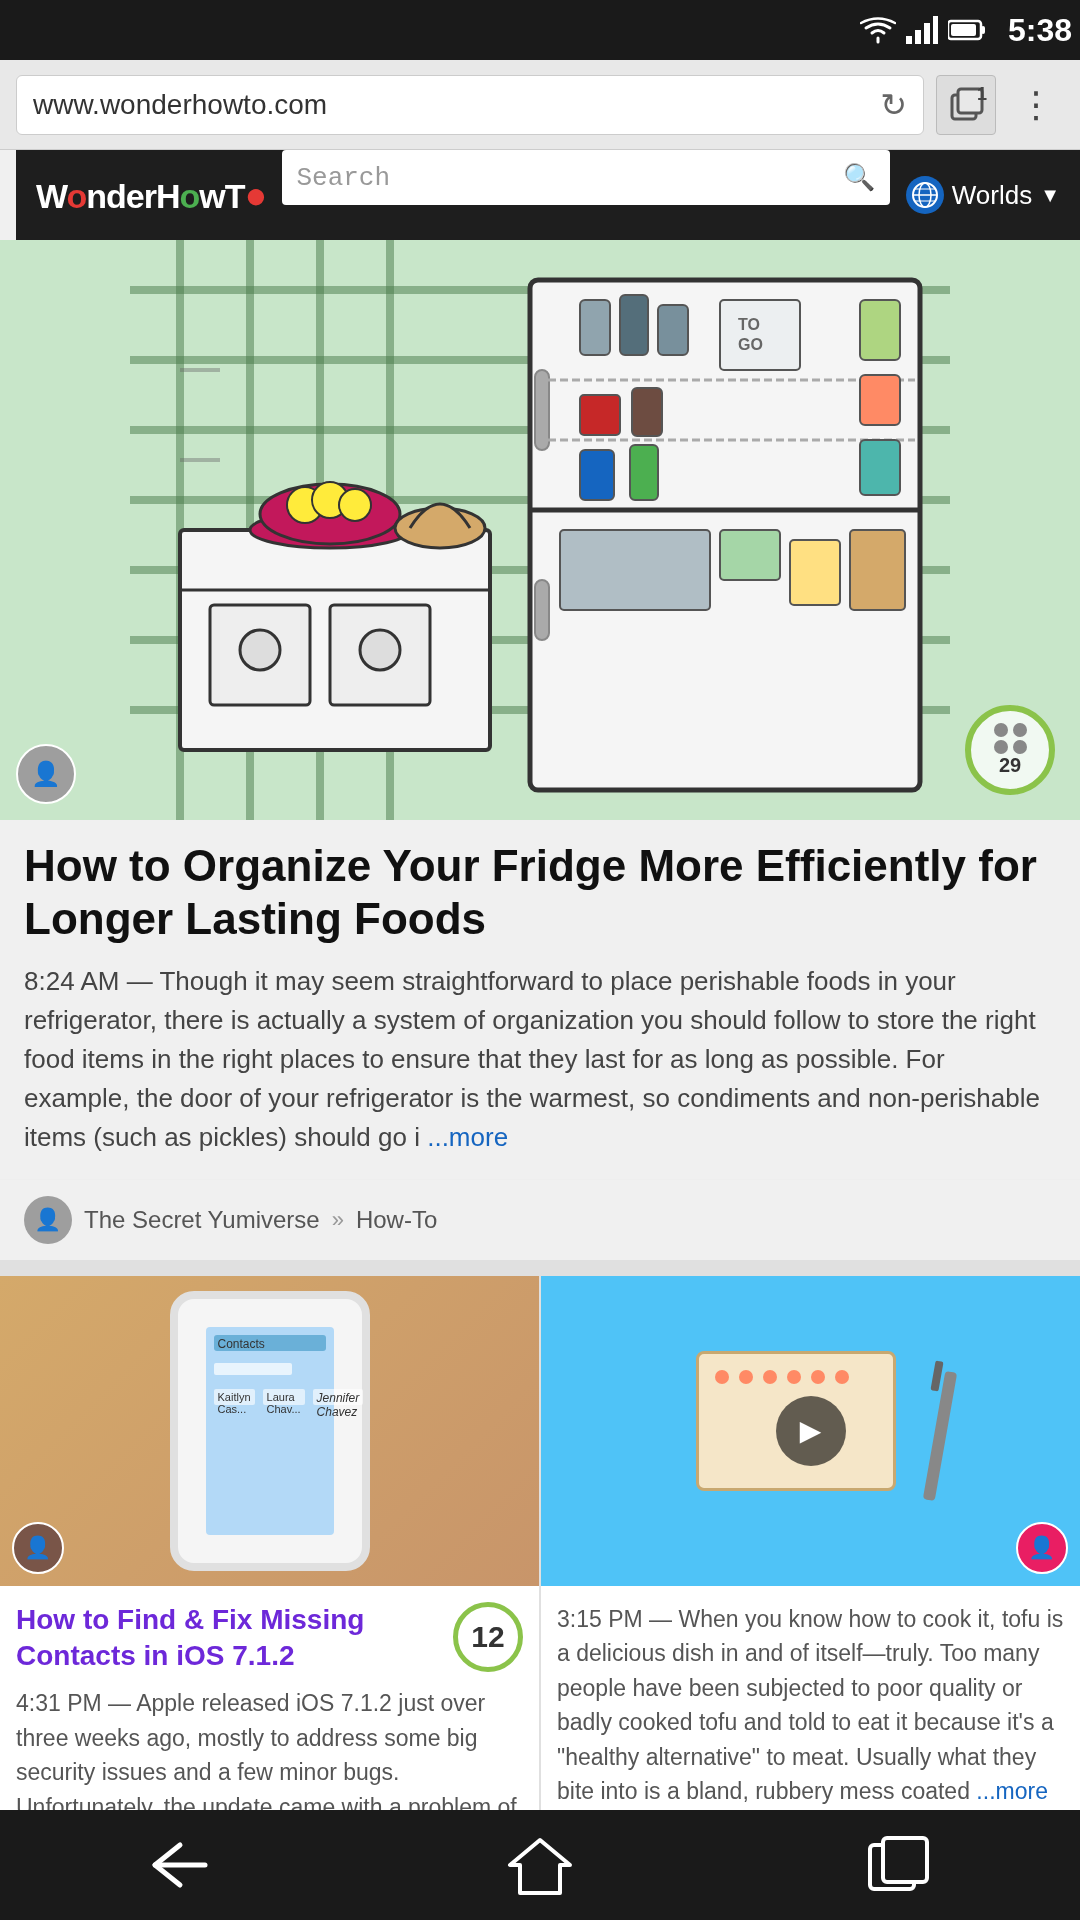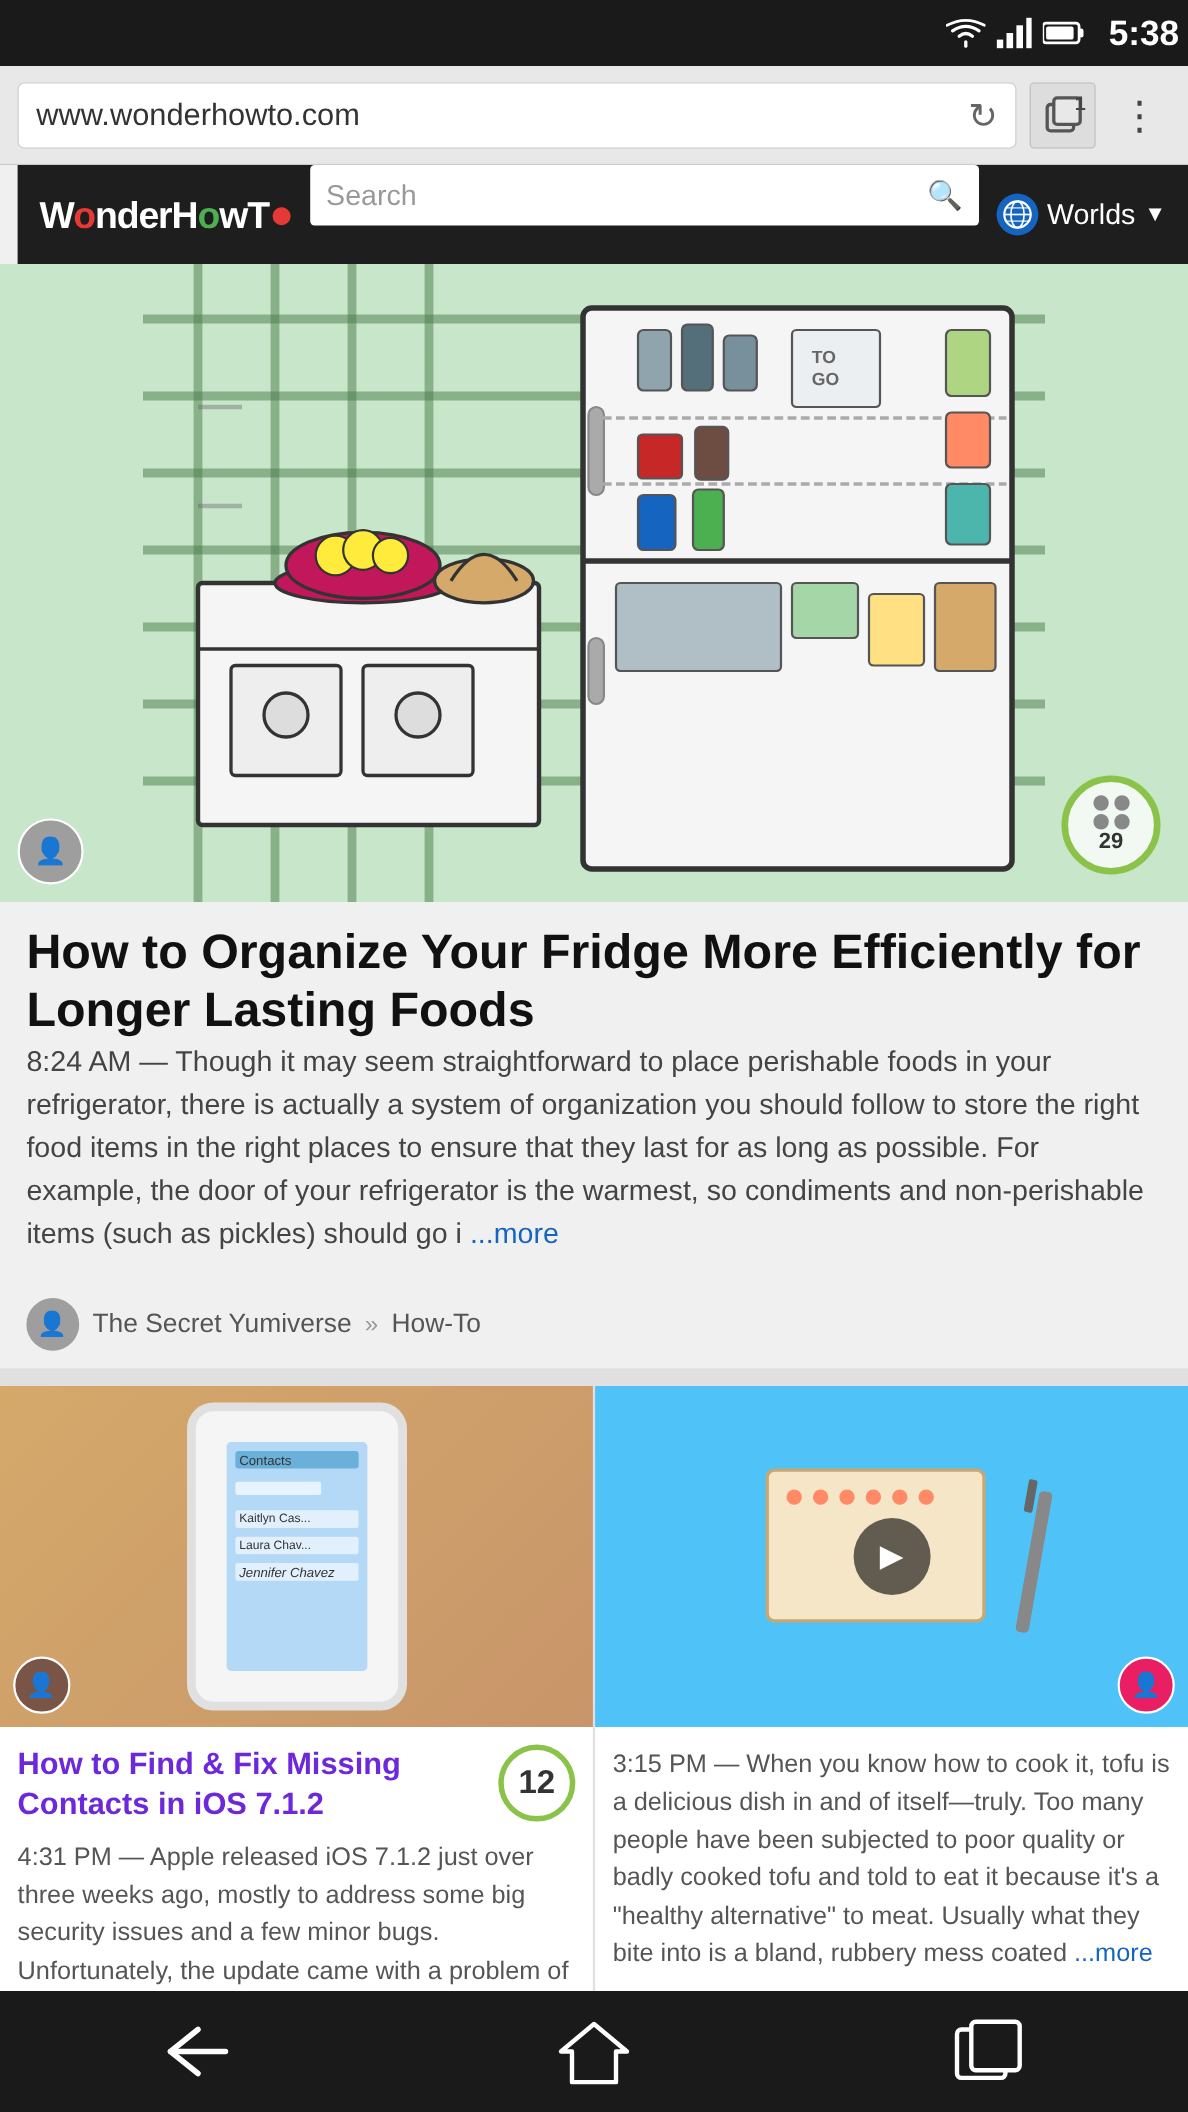--- a/index.html
+++ b/index.html
@@ -112,20 +112,21 @@
     }
     .search-bar {
       flex: 1;
       background: white;
       border-radius: 4px;
       height: 55px;
       display: flex;
       align-items: center;
       padding: 16px 14px;
       gap: 10px;
+      font-family: Liberation Mono, monospace;
     }
     .search-text {
       flex: 1;
       font-size: 26px;
       color: #999;
     }
     .search-icon-btn {
       font-size: 26px;
       color: #666;
     }
@@ -182,21 +183,21 @@
     }
 
     .hero-content {
       padding: 20px 24px 10px;
     }
     .article-title {
       font-size: 44px;
       font-weight: bold;
       color: #111;
       line-height: 1.2;
-      margin-bottom: 0;
+      margin-bottom: 16px;
     }
     .article-excerpt {
       font-size: 26px;
       color: #444;
       line-height: 1.5;
       margin-bottom: 12px;
     }
     .read-more {
       color: #1565c0;
       font-size: 26px;
@@ -588,21 +589,21 @@
 
 <div class="articles-grid">
 
   <div class="grid-article">
     <div class="grid-image grid-img-phone">
 
       <div class="phone-mockup">
         <div class="phone-screen">
           <div style="height:16px;background:#6ab0d8;border-radius:3px;margin-bottom:6px;font-size:12px;color:#333;padding:2px 4px;font-family:Arial;">Contacts</div>
           <div style="height:12px;width:70%;background:rgba(255,255,255,0.7);border-radius:2px;margin-bottom:8px;"></div>
-          <div style="display:flex;flex-direction:column;gap:8px;">
+          <div style="display:flex;gap:8px;">
             <div style="height:16px;background:rgba(255,255,255,0.6);border-radius:2px;font-size:11px;color:#333;padding:2px 4px;font-family:Arial;">Kaitlyn Cas...</div>
             <div style="height:16px;background:rgba(255,255,255,0.6);border-radius:2px;font-size:11px;color:#333;padding:2px 4px;font-family:Arial;">Laura Chav...</div>
             <div style="height:16px;background:rgba(255,255,255,0.6);border-radius:2px;font-size:12px;color:#333;padding:2px 4px;font-family:Arial;font-style:italic;">Jennifer Chavez</div>
           </div>
         </div>
       </div>
       <div class="grid-avatar">👤</div>
     </div>
     <div class="grid-content">
       <div class="grid-title-row">

